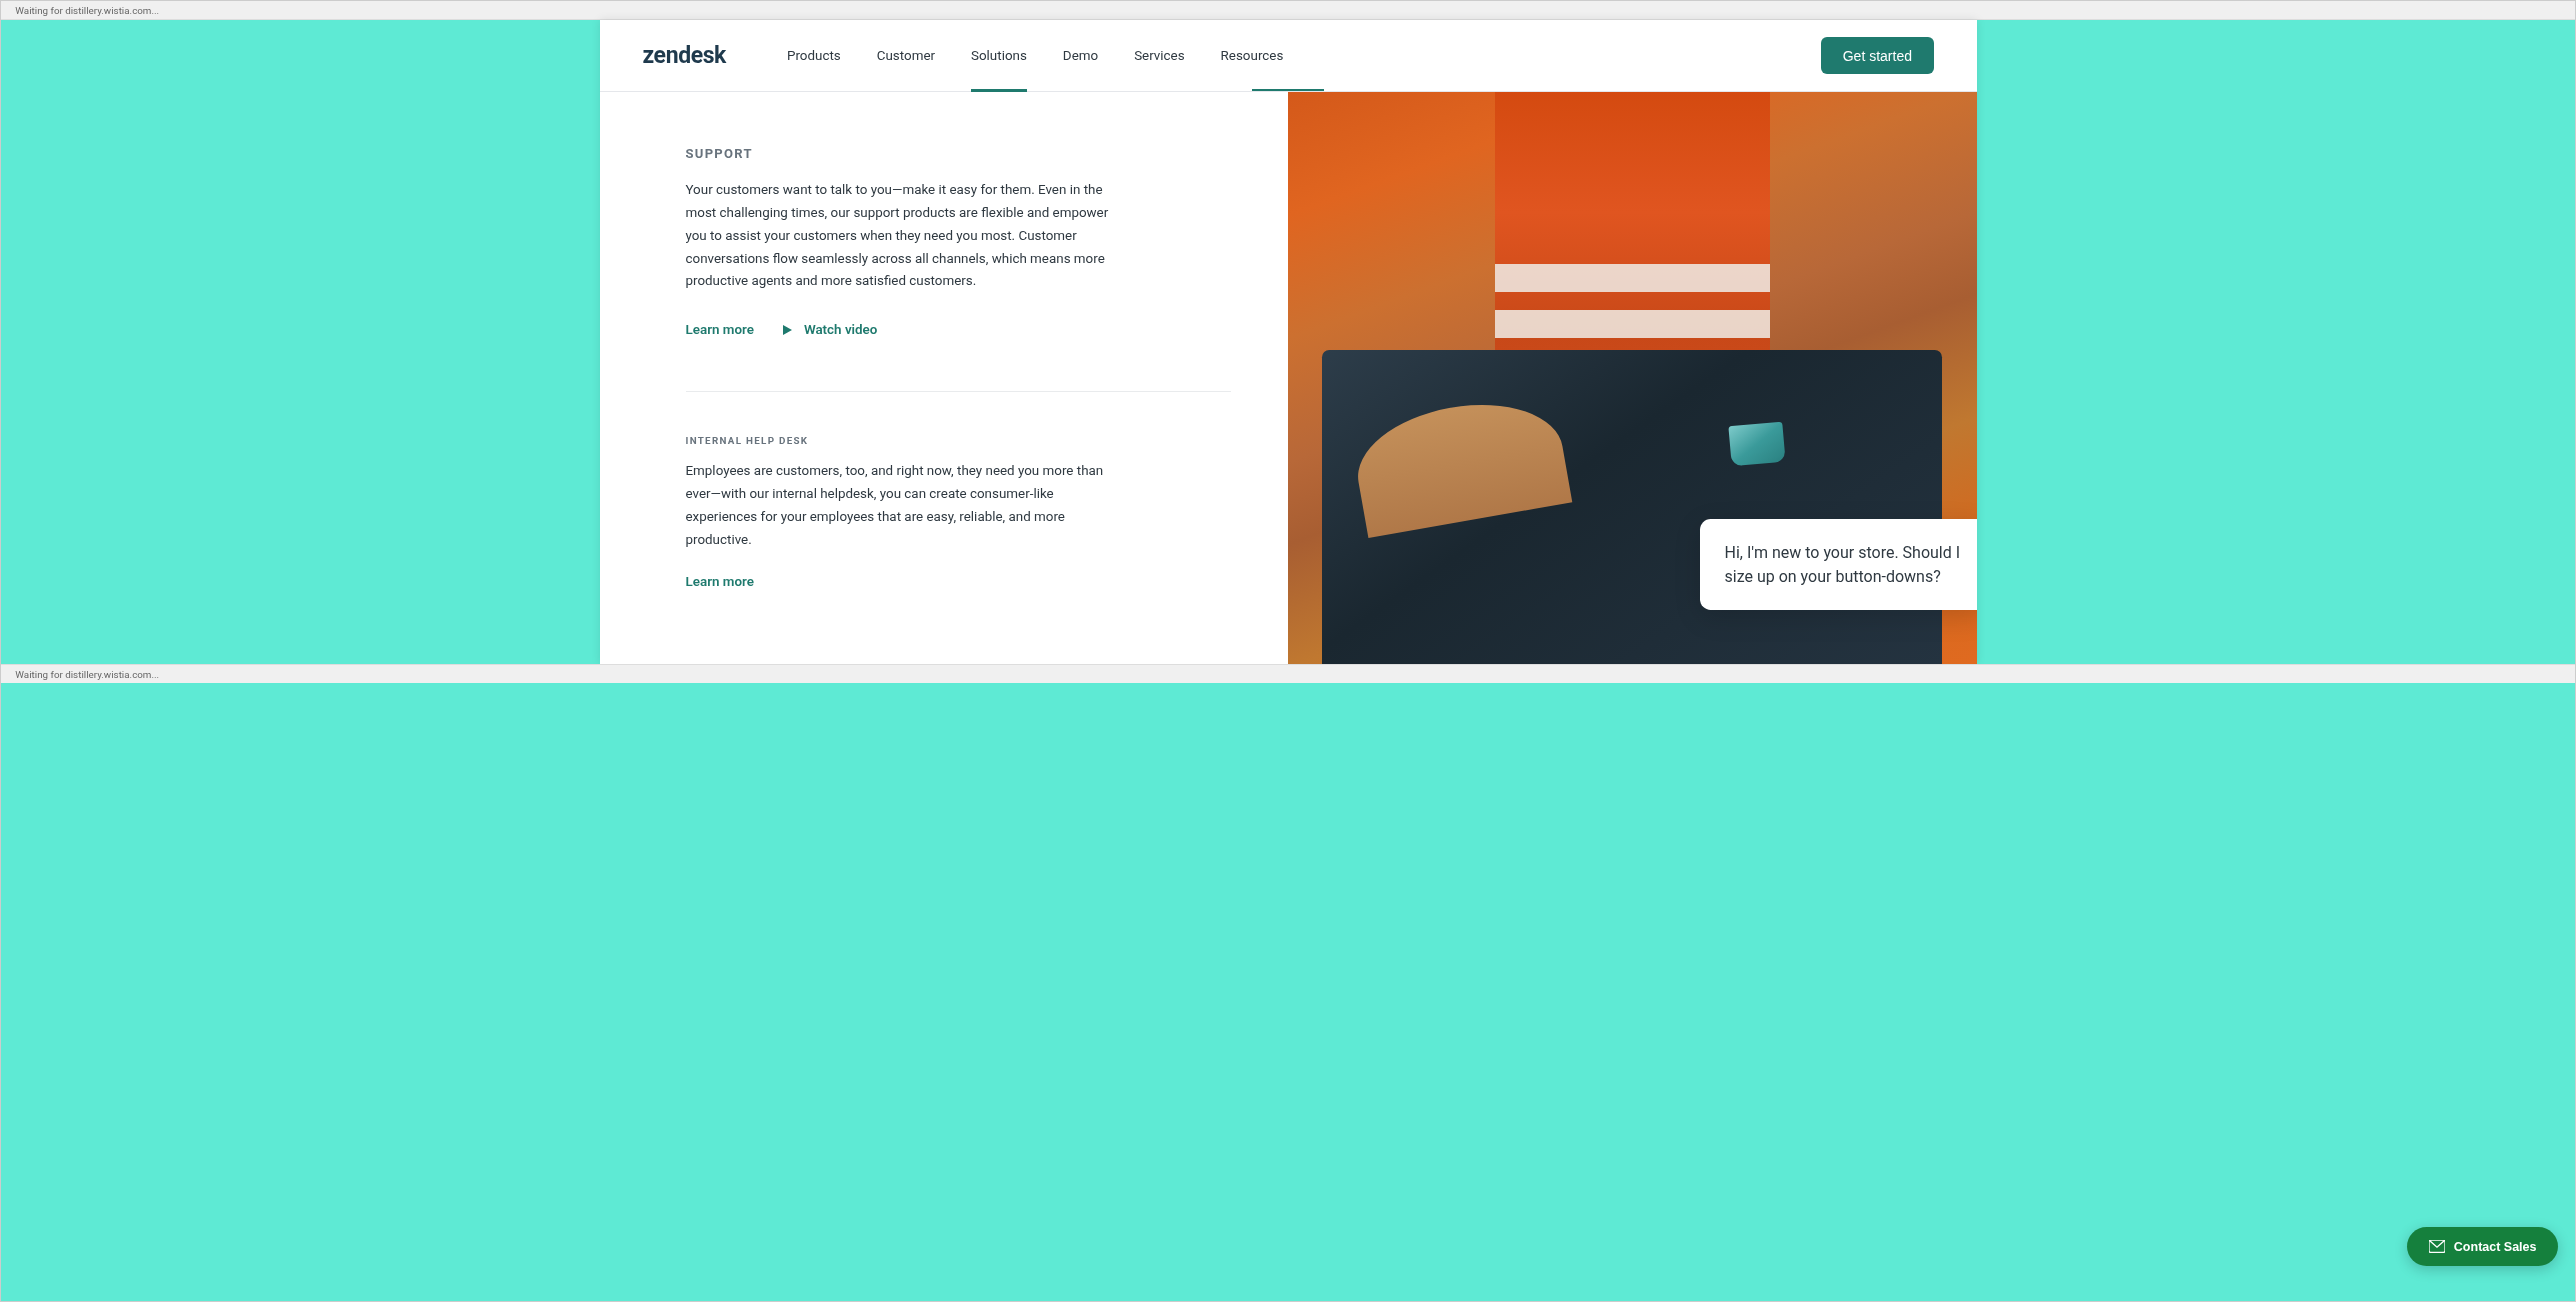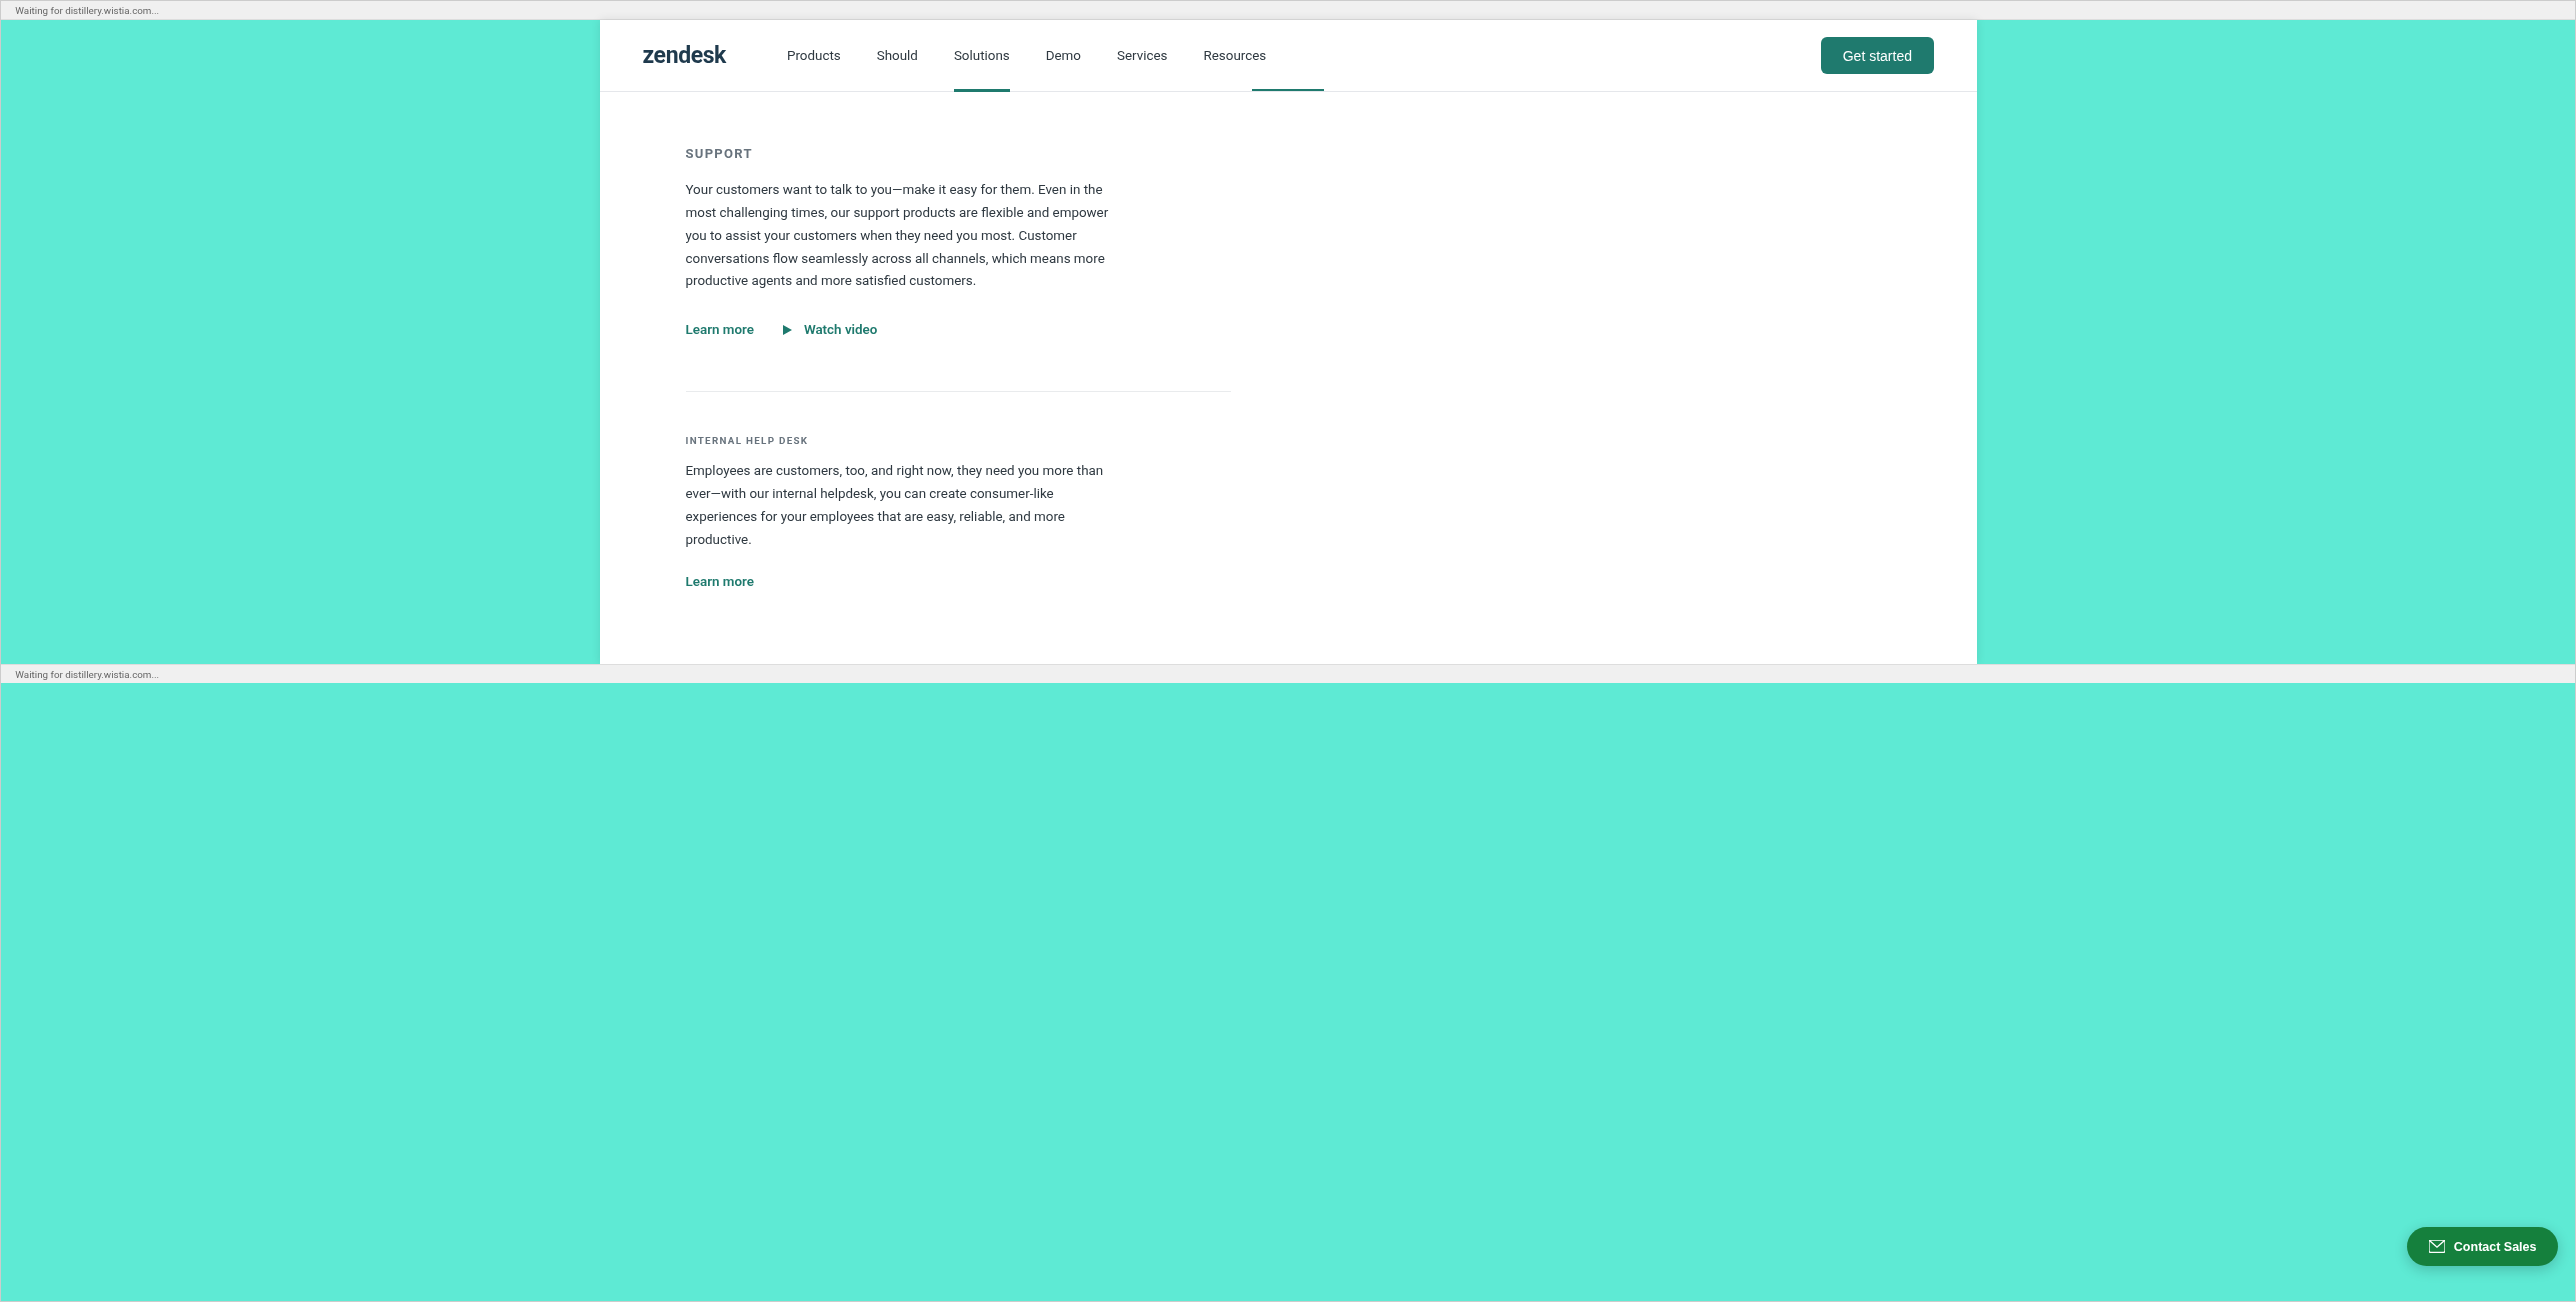--- a/index.html
+++ b/index.html
@@ -279,21 +279,21 @@
     <span>Waiting for distillery.wistia.com...</span>
   </div>
 
   <div class="page">
 
     <header class="header">
       <div class="logo">zendesk</div>
 
       <nav class="nav">
         <div class="nav-item">Products</div>
-        <div class="nav-item">Should</div>
+        <div class="nav-item">Customer</div>
         <div class="nav-item active">Solutions</div>
         <div class="nav-item">Demo</div>
         <div class="nav-item">Services</div>
         <div class="nav-item">Resources</div>
       </nav>
 
       <div class="nav-right">
         <button class="get-started-btn">Get started</button>
       </div>
 
@@ -314,20 +314,41 @@
           </div>
         </div>
 
         <div class="internal-section">
           <div class="internal-label">INTERNAL HELP DESK</div>
           <p class="internal-description">Employees are customers, too, and right now, they need you more than ever—with our internal helpdesk, you can create consumer-like experiences for your employees that are easy, reliable, and more productive.</p>
           <a class="link-primary">Learn more</a>
         </div>
       </div>
 
+      <div class="right-panel">
+        <div class="image-placeholder">
+
+          <div style="position:absolute;top:0;left:0;right:0;bottom:0;background:linear-gradient(160deg,#d4591a 0%,#e06520 15%,#cc7030 30%,#b86838 45%,#a85e32 55%,#c07830 70%,#d4681e 85%,#e06a20 100%);"></div>
+
+          <div style="position:absolute;top:0;left:30%;width:40%;height:70%;background:linear-gradient(180deg,#d44a10 0%,#e05520 30%,#c84818 60%,#d05020 100%);border-radius:0 0 18px 18px;"></div>
+
+          <div style="position:absolute;top:30%;left:30%;width:40%;height:5%;background:#f0ede8;opacity:0.85;"></div>
+          <div style="position:absolute;top:38%;left:30%;width:40%;height:5%;background:#f0ede8;opacity:0.85;"></div>
+
+          <div style="position:absolute;bottom:0;left:5%;right:5%;height:55%;background:linear-gradient(145deg,#2d3d4a 0%,#1a2730 40%,#243340 100%);border-radius:7.2px 7.2px 0 0;"></div>
+
+          <div style="position:absolute;bottom:35%;right:28%;width:54px;height:40px;background:linear-gradient(145deg,#7ecbcb 0%,#3a9a9a 50%,#2a8080 100%);border-radius:3.6px 3.6px 10.7px 10.7px;transform:rotate(-5deg);"></div>
+
+          <div style="position:absolute;bottom:25%;left:10%;width:30%;height:20%;background:linear-gradient(180deg,#c4905a 0%,#b07848 100%);border-radius:50% 50% 0 0;transform:rotate(-10deg);"></div>
+
+          <div class="chat-bubble">
+            <p class="chat-text">Hi, I'm new to your store. Should I size up on your button-downs?</p>
+          </div>
+        </div>
+      </div>
     </div>
   </div>
 
   <div class="bottom-bar">
     <span>Waiting for distillery.wistia.com...</span>
   </div>
 </div>
 
 <button class="contact-sales-btn">
   <svg width="16" height="12.5" viewBox="0 0 18 14">

